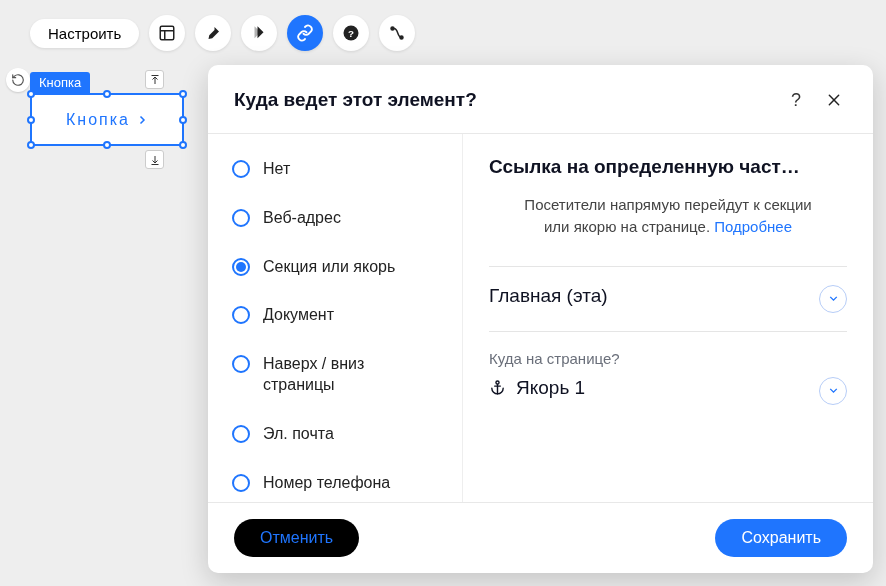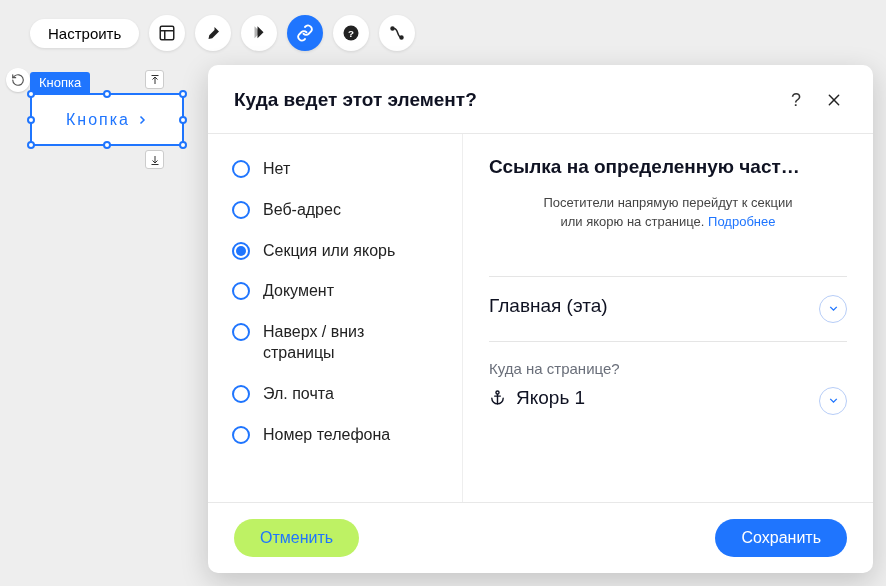--- a/index.html
+++ b/index.html
@@ -150,21 +150,21 @@
     flex: 1;
     display: flex;
     overflow: hidden;
   }
   .link-options {
     width: 255px;
     padding: 18px 14px;
     border-right: 1px solid #eee;
     display: flex;
     flex-direction: column;
-    gap: 6px;
+    gap: 14px;
   }
   .radio-row {
     display: flex;
     align-items: flex-start;
     gap: 13px;
     padding: 7px 10px;
     border-radius: 6px;
     cursor: pointer;
     font-size: 16px;
     color: #222;
@@ -196,23 +196,23 @@
     font-weight: 600;
     color: #0f1222;
     margin-bottom: 16px;
     white-space: nowrap;
     overflow: hidden;
     text-overflow: ellipsis;
   }
   .right-desc {
     text-align: center;
     color: #444;
-    font-size: 13px;
+    font-size: 15px;
     line-height: 1.45;
-    margin-bottom: 44px;
+    margin-bottom: 28px;
   }
   .right-desc a { color: #1f75fe; text-decoration: none; cursor:pointer; }
   .field-block {
     border-top: 1px solid #e5e5e5;
     padding: 18px 0 8px 0;
   }
   .field-label {
     font-size: 15px;
     color: #6a6f7a;
     margin-bottom: 10px;
@@ -244,21 +244,21 @@
     justify-content: space-between;
   }
   .btn {
     border: none;
     border-radius: 22px;
     font-size: 16px;
     padding: 10px 26px;
     cursor: pointer;
   }
   .btn-cancel {
-    background: #bef264;
+    background: #000000;
     color: #1f75fe;
   }
   .btn-save {
     background: #1f75fe;
     color: #fff;
   }
 </style>
 </head>
 <body>
 

